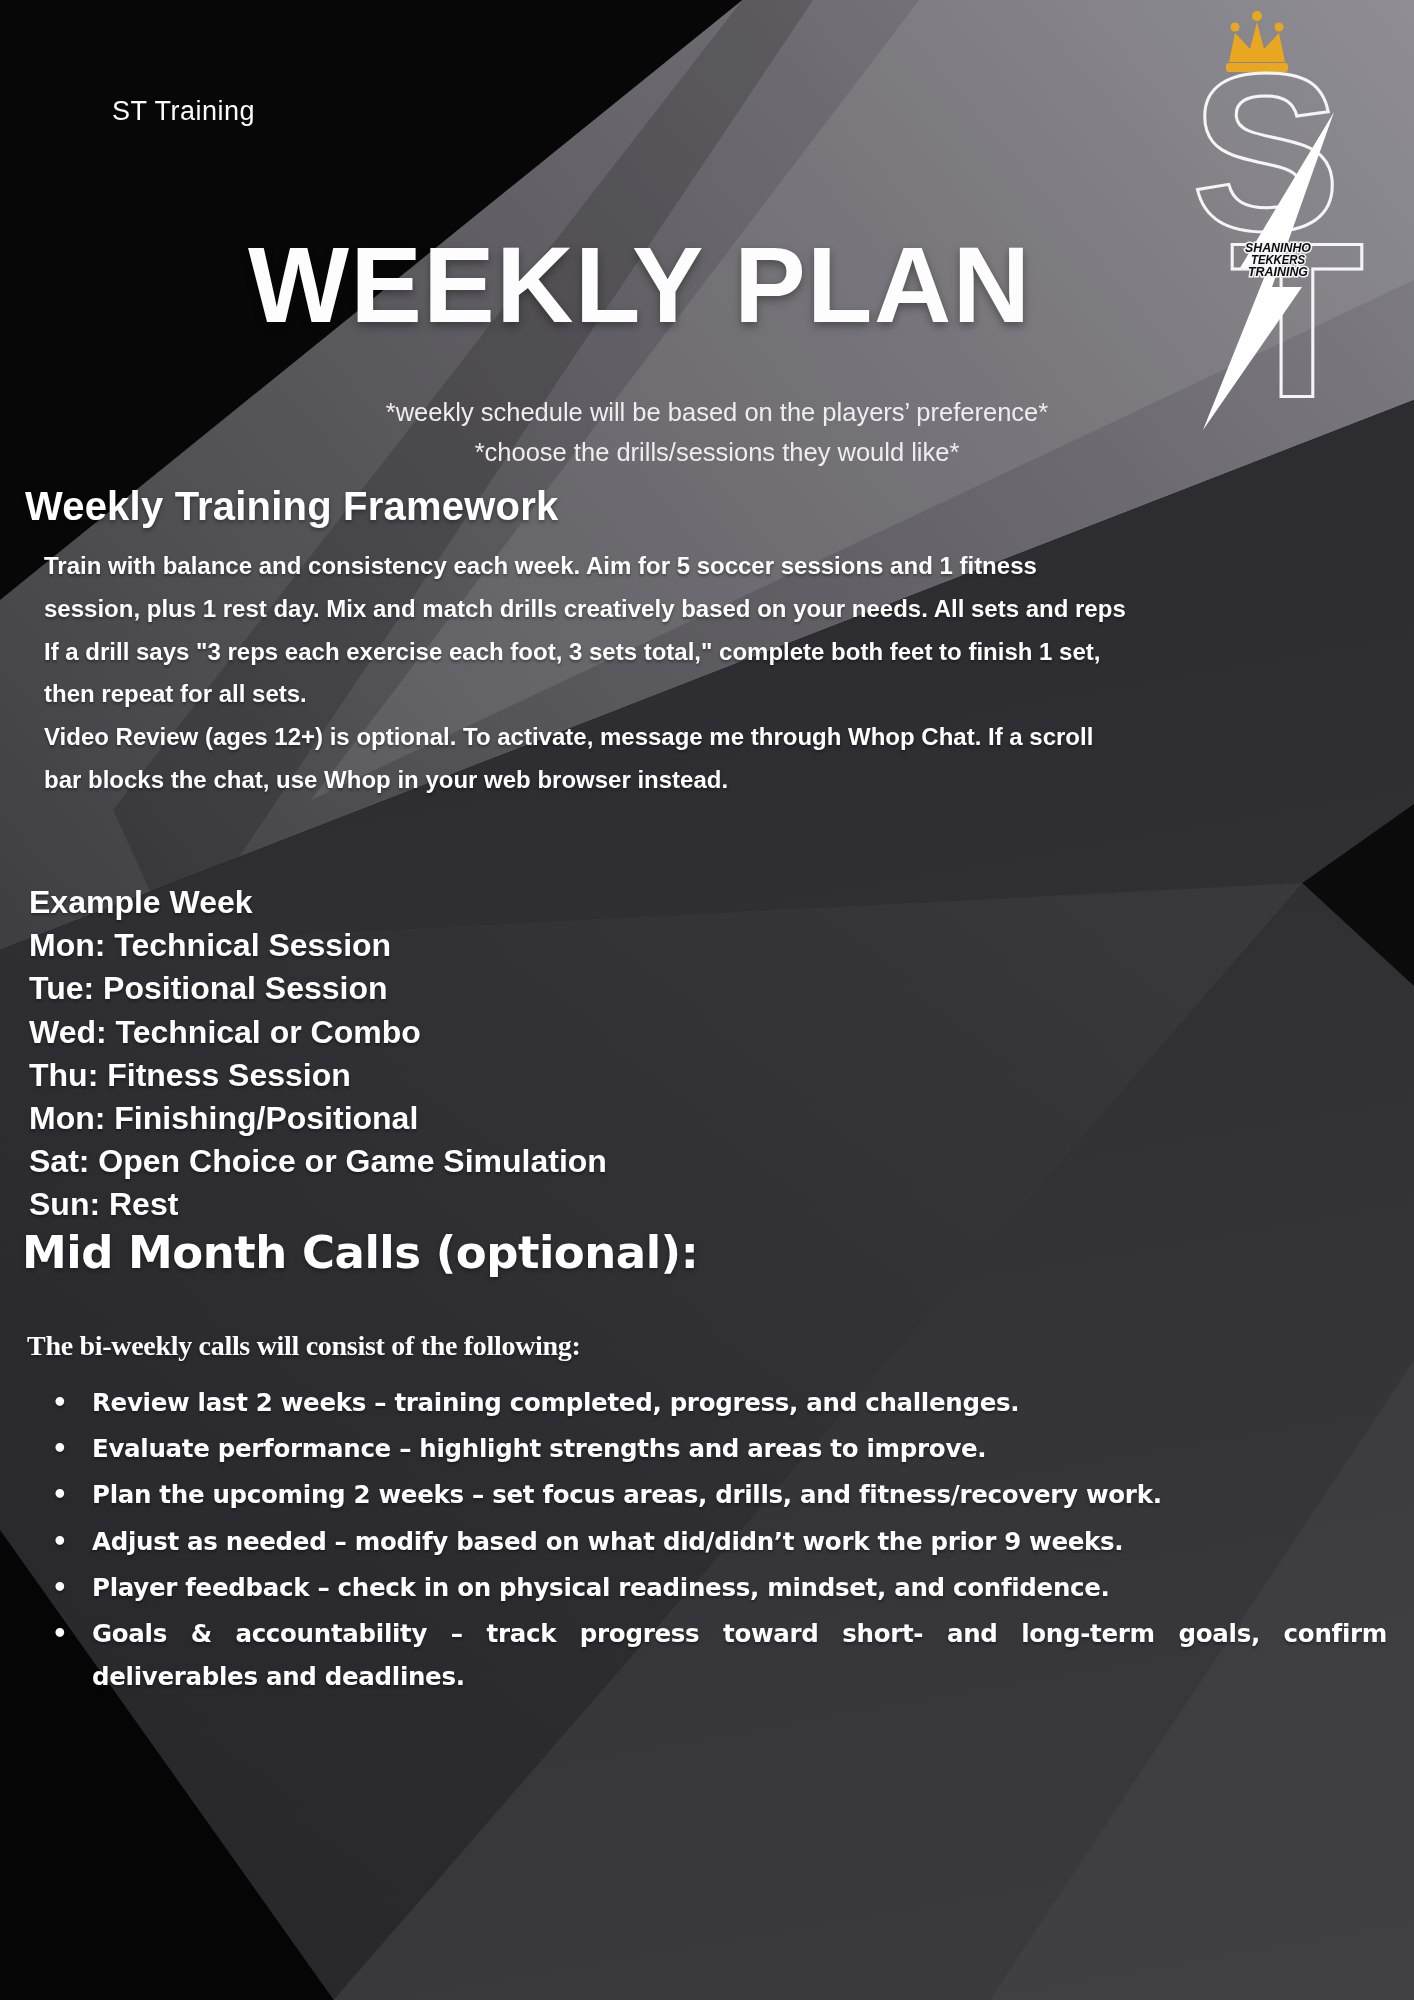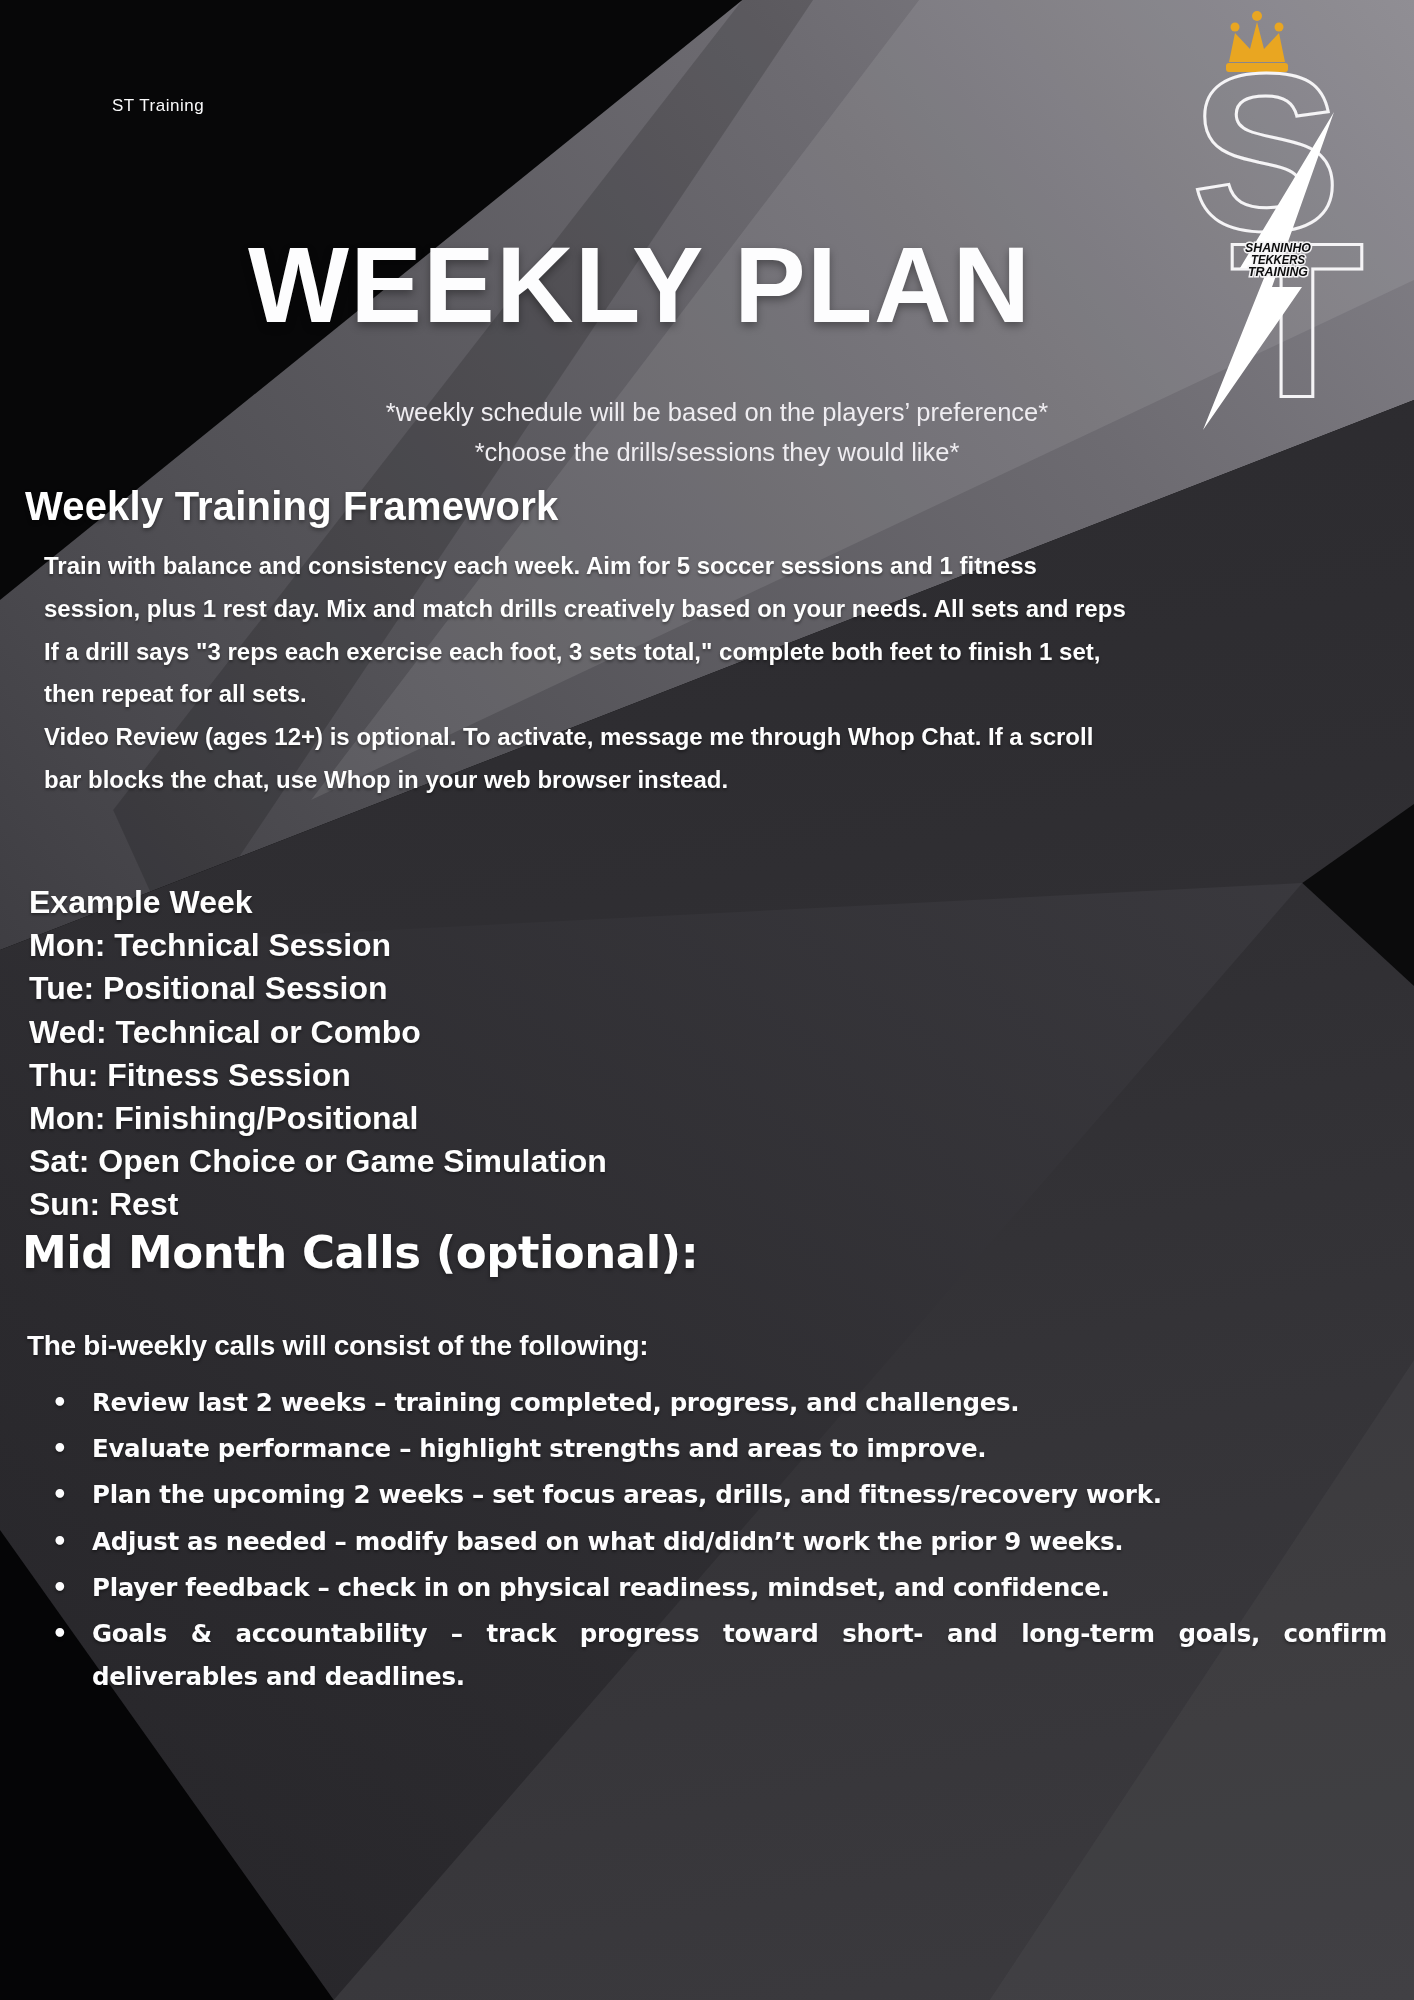--- a/index.html
+++ b/index.html
@@ -39,21 +39,21 @@
     clip-path:polygon(0 76.5%, 23.6% 100%, 0 100%);
     background:#050506;
   }
   .facet-corner-br{
     clip-path:polygon(100% 68%, 100% 100%, 70% 100%);
     background:rgba(255,255,255,0.035);
   }
   
   .brand{
     position:absolute;left:112px;top:96px;
-    font-size:17px;font-weight:400;color:#fbfbfc;letter-spacing:.5px;
+    font-size:27px;font-weight:400;color:#fbfbfc;letter-spacing:.5px;
   }
   .title{
     position:absolute;left:236px;top:220px;
     font-size:107px;line-height:1;font-weight:700;letter-spacing:1.5px;
     color:#fdfdfe;white-space:nowrap;
     text-shadow:0 4px 8px rgba(0,0,0,.35);
   }
   .subtitle{
     position:absolute;left:0;top:392px;width:1414px;
     text-align:center;transform:translateX(10px);
@@ -76,21 +76,21 @@
     text-shadow:0 2px 3px rgba(0,0,0,.4);
   }
   .mm-heading{
     position:absolute;left:22px;top:1226px;
     font-family:"DejaVu Sans",sans-serif;
     font-size:45px;font-weight:700;color:#ffffff;letter-spacing:-0.5px;
     text-shadow:0 2px 4px rgba(0,0,0,.4);
   }
   .mm-intro{
     position:absolute;left:27px;top:1330px;
-    font-family:Liberation Sans, sans-serif;
+    font-family:Liberation Serif, serif;
     font-size:28px;font-weight:700;color:#fdfdfe;letter-spacing:-0.3px;
     text-shadow:0 2px 3px rgba(0,0,0,.4);
   }
   .mm-list{
     position:absolute;left:50px;top:1381px;width:1337px;
     font-family:"DejaVu Sans",sans-serif;
     font-size:24.5px;font-weight:700;color:#fdfdfe;letter-spacing:-0.3px;
     text-shadow:0 2px 3px rgba(0,0,0,.4);
   }
   .mm-item{position:relative;padding-left:42px;line-height:43px;margin-bottom:3.2px;}

